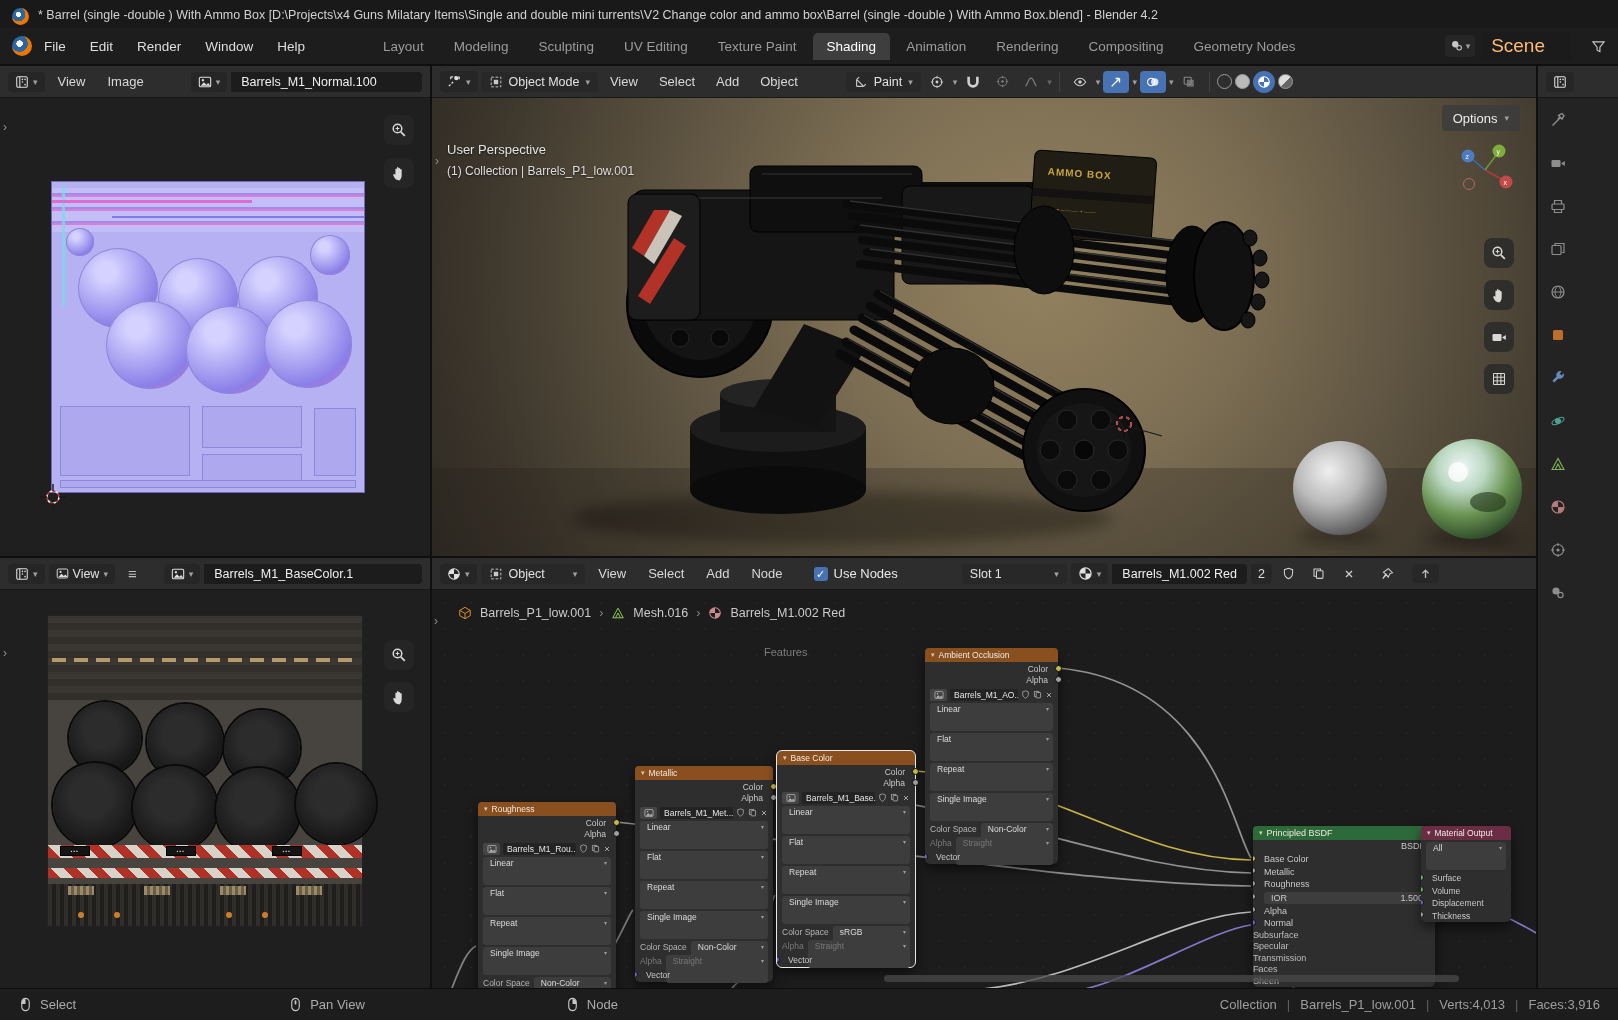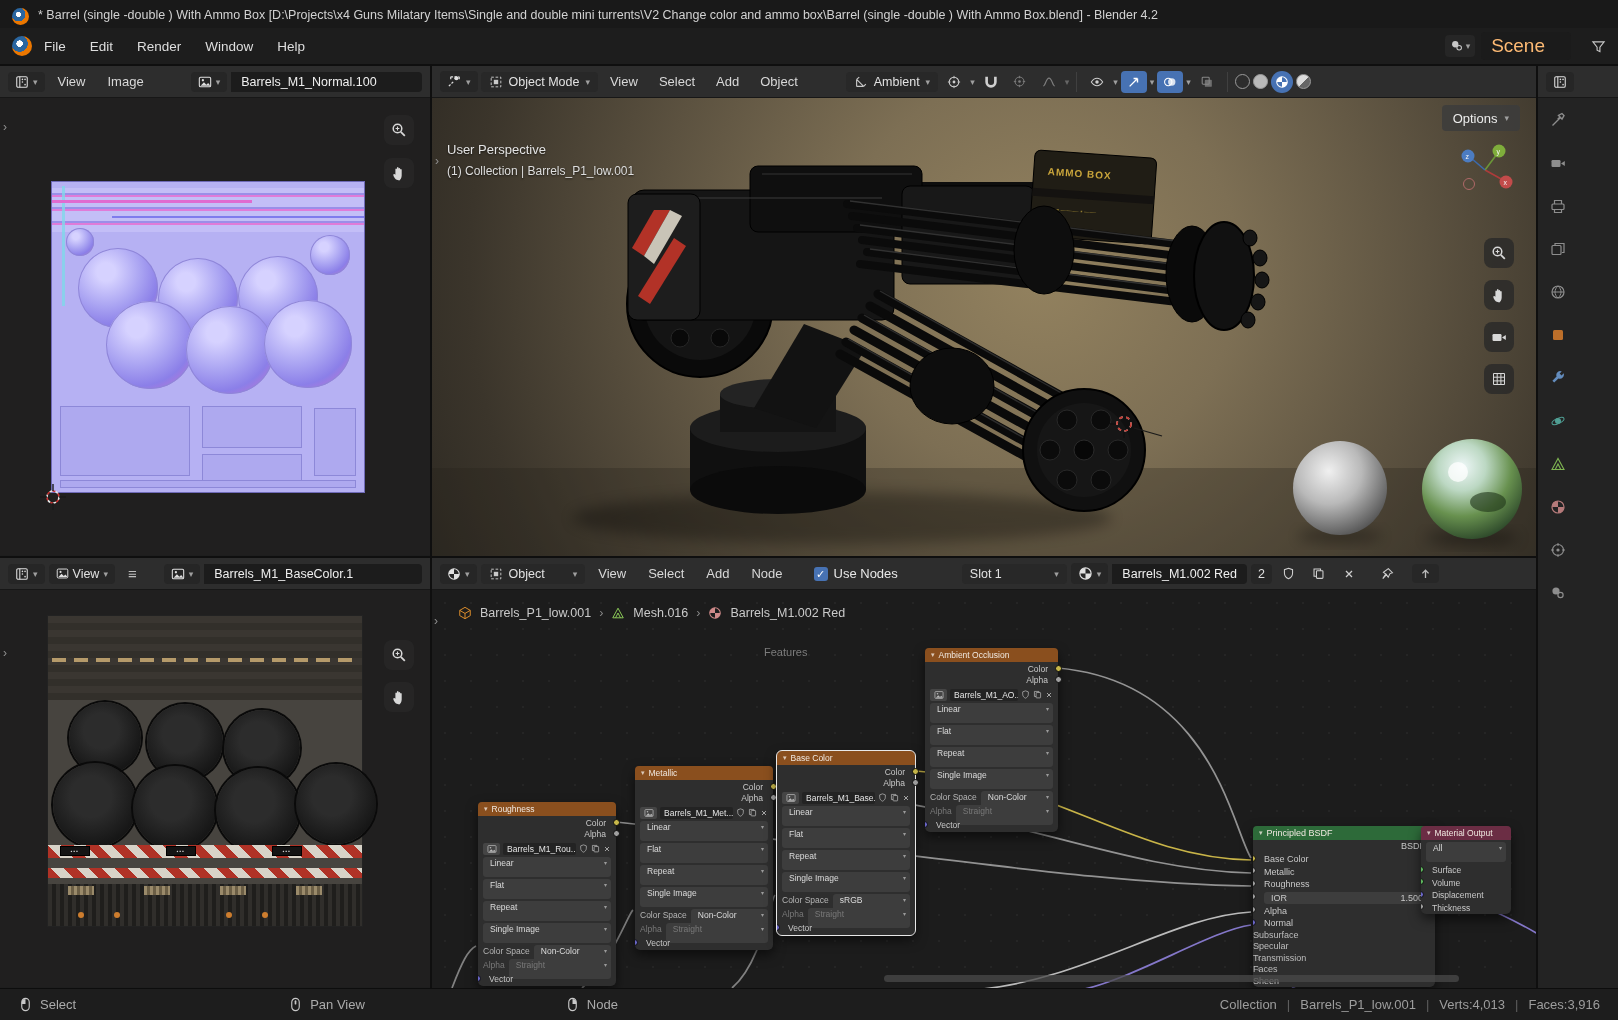--- a/index.html
+++ b/index.html
@@ -80,21 +80,21 @@
   .nhd{height:14px;line-height:14px;border-radius:4px 4px 0 0;padding:0 6px;color:#f0e8e0;display:flex;gap:4px;align-items:center;white-space:nowrap;overflow:hidden}
   .nhd .arr{font-size:7px;opacity:.8}
   .tex .nhd{background:#8a4f1e}
   .bsdf .nhd{background:#2d6a39}
   .outn .nhd{background:#6b2d44}
   .orow{position:relative;height:11px;line-height:11px;text-align:right;padding-right:10px}
   .irow{position:relative;height:12.5px;line-height:12.5px;padding-left:11px;white-space:nowrap;overflow:hidden}
   .sock{position:absolute;width:7px;height:7px;border-radius:50%;border:1px solid #0c0c0c;top:50%;margin-top:-4.5px}
   .sock.o{right:-4px}.sock.i{left:-4px}
   .sk-y{background:#c8b84a}.sk-g{background:#a0a0a0}.sk-v{background:#6a66c8}.sk-gr{background:#5fb75f}
-  .w{position:relative;margin:2px 5px;background:#3d3d3d;border-radius:3px;height:20px;line-height:12px;padding:0 7px;color:#dcdcdc;white-space:nowrap;overflow:hidden}
+  .w{position:relative;margin:2px 5px;background:#3d3d3d;border-radius:3px;height:28px;line-height:12px;padding:0 7px;color:#dcdcdc;white-space:nowrap;overflow:hidden}
   .w.dd2::after{content:"▾";position:absolute;right:4px;top:0;font-size:6px;color:#9a9a9a}
   .duo{display:flex;gap:4px;margin:2px 5px;height:12px}
   .duo .lb{line-height:12px;color:#b5b5b5;flex:0 0 auto}
   .duo .w{flex:1;margin:0}
   .duo.dim .lb,.duo.dim .w{color:#787878}
   .imgrow{display:flex;align-items:center;gap:3px;margin:2px 5px;height:13px}
   .imgrow .thumb{width:17px;height:12px;background:#454545;border-radius:2px;display:flex;align-items:center;justify-content:center;color:#cfcfcf}
   .imgrow .nm{flex:1;background:#232323;border-radius:2px;height:12px;line-height:12px;padding:0 4px;color:#e5e5e5;overflow:hidden;white-space:nowrap}
   .imgrow svg{flex:0 0 auto;color:#b9b9b9}
   .iorw{display:flex;justify-content:space-between;margin:1px 5px;background:#3d3d3d;border-radius:3px;height:12px;line-height:12px;padding:0 7px}
@@ -262,20 +262,32 @@
     <span class="ttl">* Barrel (single -double ) With Ammo Box [D:\Projects\x4 Guns Milatary Items\Single and double mini turrents\V2 Change color and ammo box\Barrel (single -double ) With Ammo Box.blend] - Blender 4.2</span>
   </div>
 
   <div id="topbar" class="abs">
     <span class="blogo" style="width:20px;height:20px"></span>
     <span class="menu-item">File</span>
     <span class="menu-item">Edit</span>
     <span class="menu-item">Render</span>
     <span class="menu-item">Window</span>
     <span class="menu-item">Help</span>
+    <div class="ws-tabs">
+      <span class="ws-tab">Layout</span>
+      <span class="ws-tab">Modeling</span>
+      <span class="ws-tab">Sculpting</span>
+      <span class="ws-tab">UV Editing</span>
+      <span class="ws-tab">Texture Paint</span>
+      <span class="ws-tab active">Shading</span>
+      <span class="ws-tab">Animation</span>
+      <span class="ws-tab">Rendering</span>
+      <span class="ws-tab">Compositing</span>
+      <span class="ws-tab">Geometry Nodes</span>
+    </div>
     <div class="scene-box">
       <span class="scene-ic">
           <svg width="14" height="14" class="ic">
             <use href="#s-twoball"></use>
           </svg>
           <span class="caret">▾</span>
         </span>
       <span class="scene-name">Scene</span>
       <svg width="15" height="15" class="ic" style="margin-left:14px">
           <use href="#s-funnel"></use>
@@ -422,21 +434,21 @@
           <span class="caret">▾</span>
         </span>
       <span class="hmenu">View</span>
       <span class="hmenu">Select</span>
       <span class="hmenu">Add</span>
       <span class="hmenu">Object</span>
       <span class="dd" style="margin-left:36px">
           <svg width="14" height="14" class="ic">
             <use href="#s-orient"></use>
           </svg>
-          <span>Ambient</span>
+          <span>Paint</span>
           <span class="caret">▾</span>
         </span>
       <span class="iconbtn">
           <svg width="14" height="14">
             <use href="#s-pivot"></use>
           </svg>
         </span>
         <span class="caret">▾</span>
       <span class="iconbtn">
           <svg width="14" height="14">

